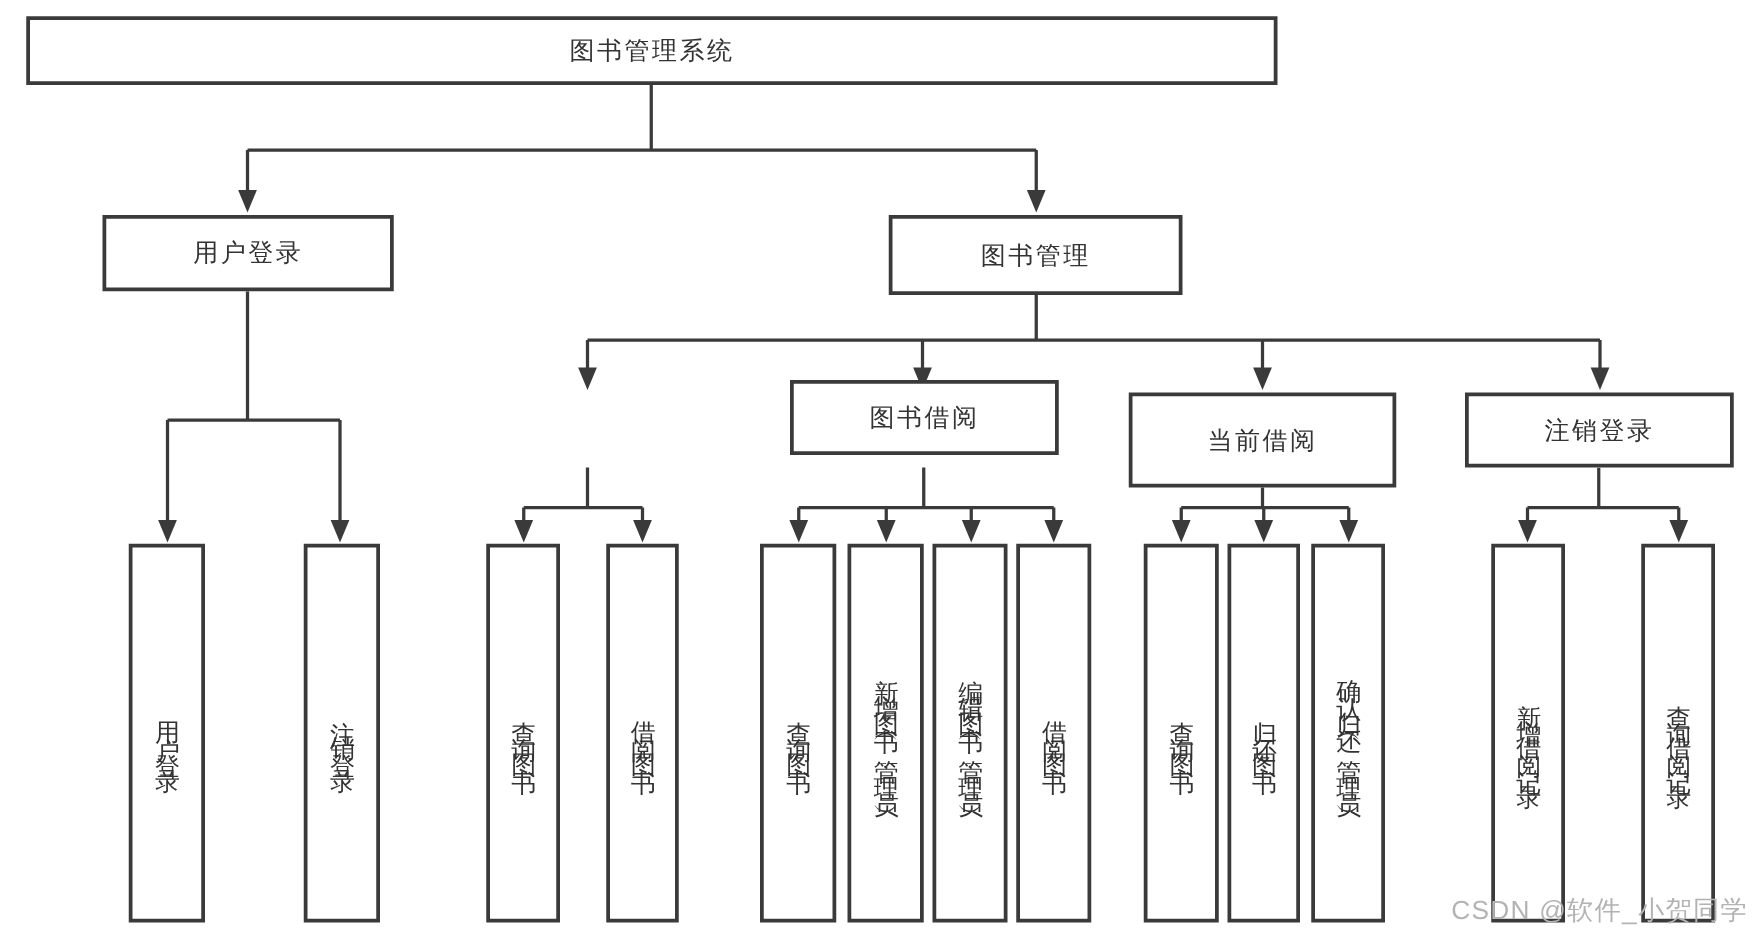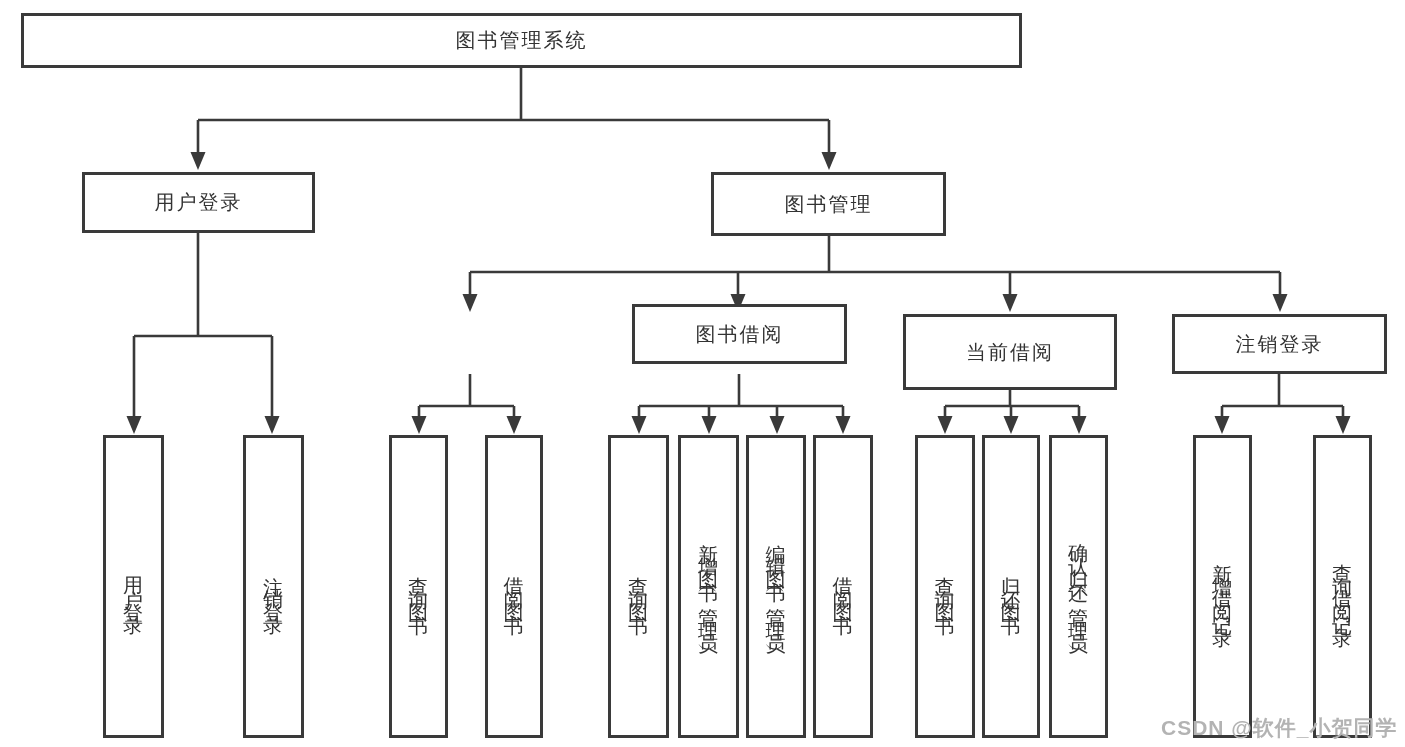--- a/index.html
+++ b/index.html
@@ -28,21 +28,20 @@
     z-index:2;text-align:center;
   }
   .box.v span{
     writing-mode:vertical-rl;text-orientation:mixed;
     letter-spacing:13px;line-height:1;
   }
   .watermark{
     position:absolute;left:1161px;top:714px;z-index:5;
     font-size:21px;color:var(--watermark);white-space:nowrap;
     letter-spacing:1px;
-    font-weight:bold;
   }
 </style>
 </head>
 <body>
 
 <div class="canvas">
 
   <svg class="wires" width="1405" height="747" viewBox="0 0 1405 747" aria-hidden="true">
 
     <path d="M521 68 V120 M198 120 H829 M198 120 V153 M829 120 V153"></path>

